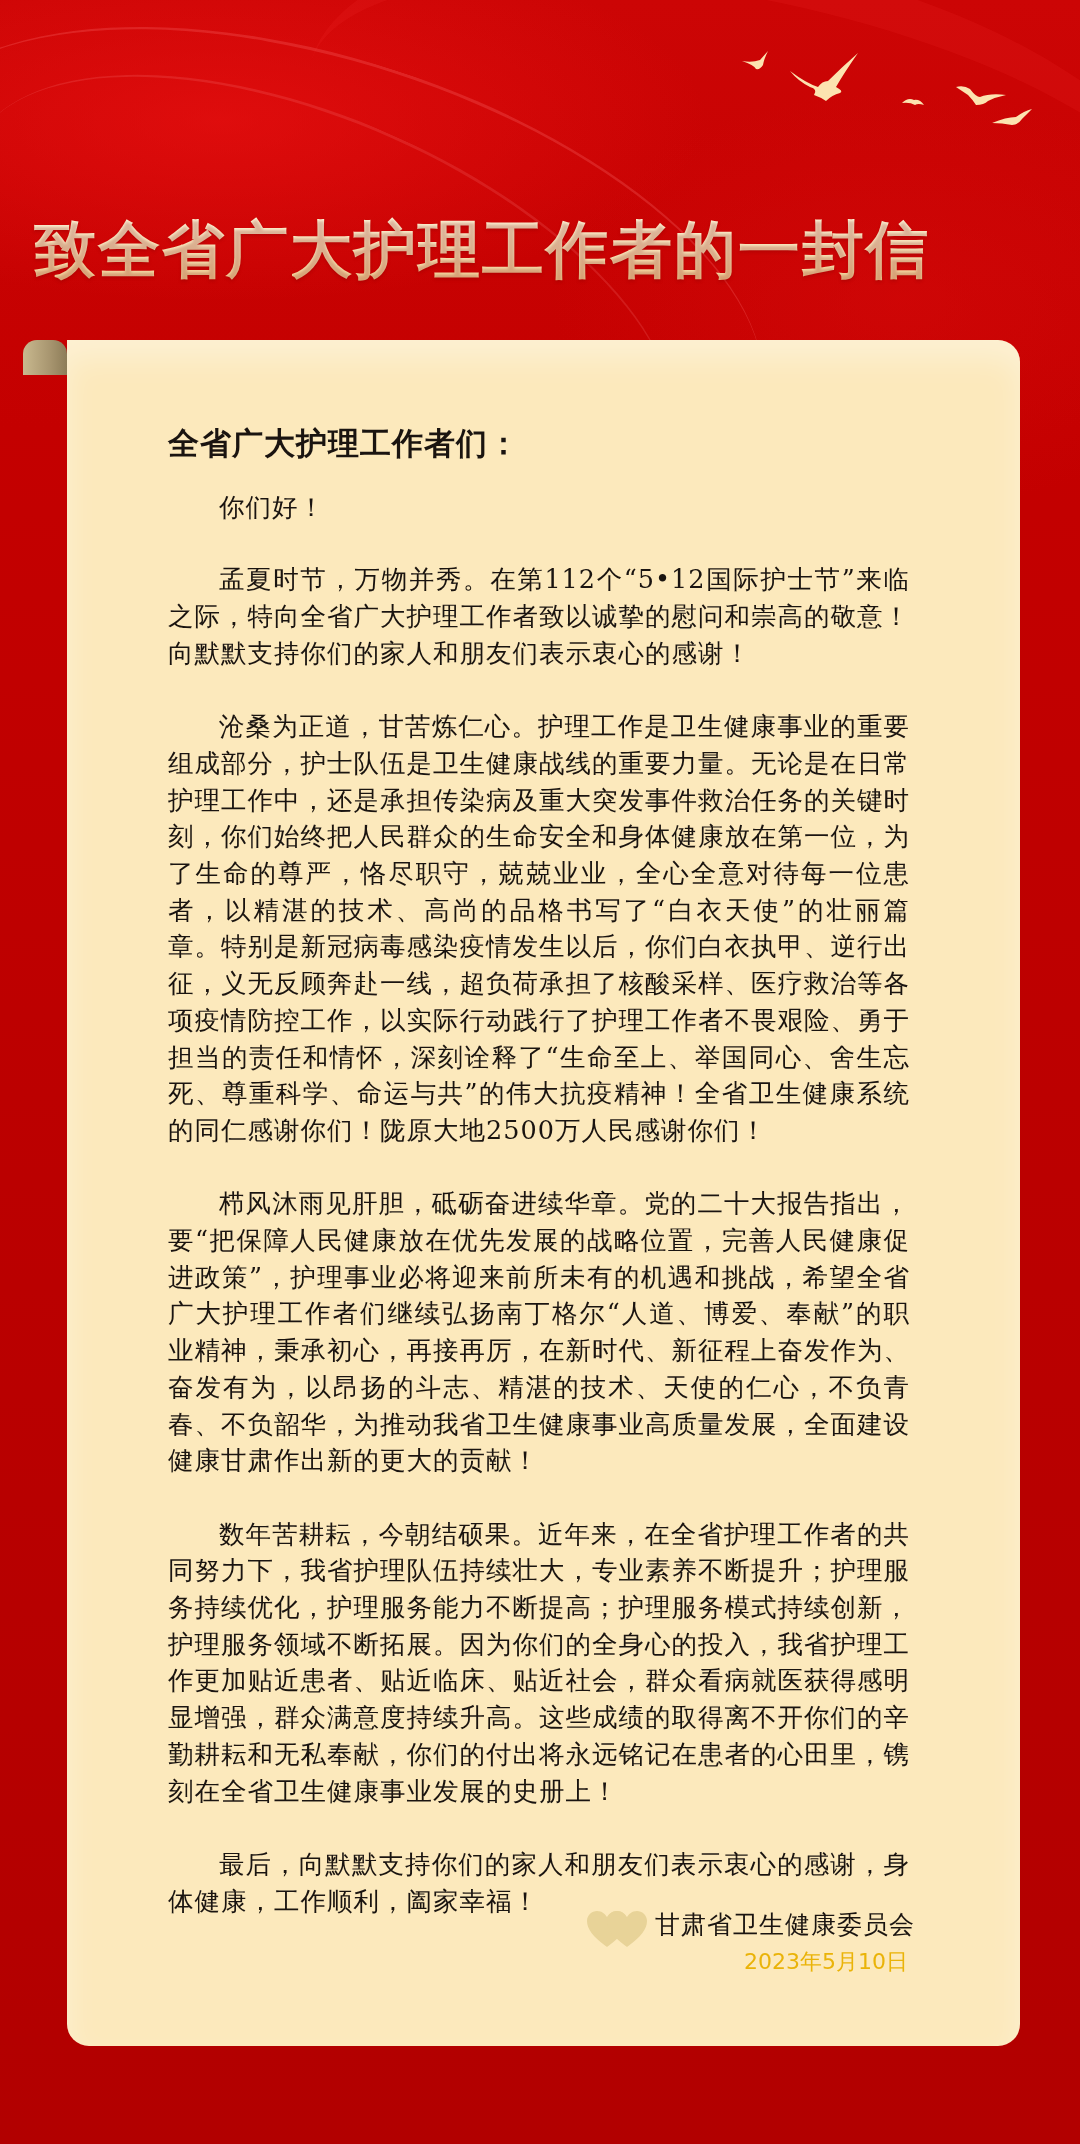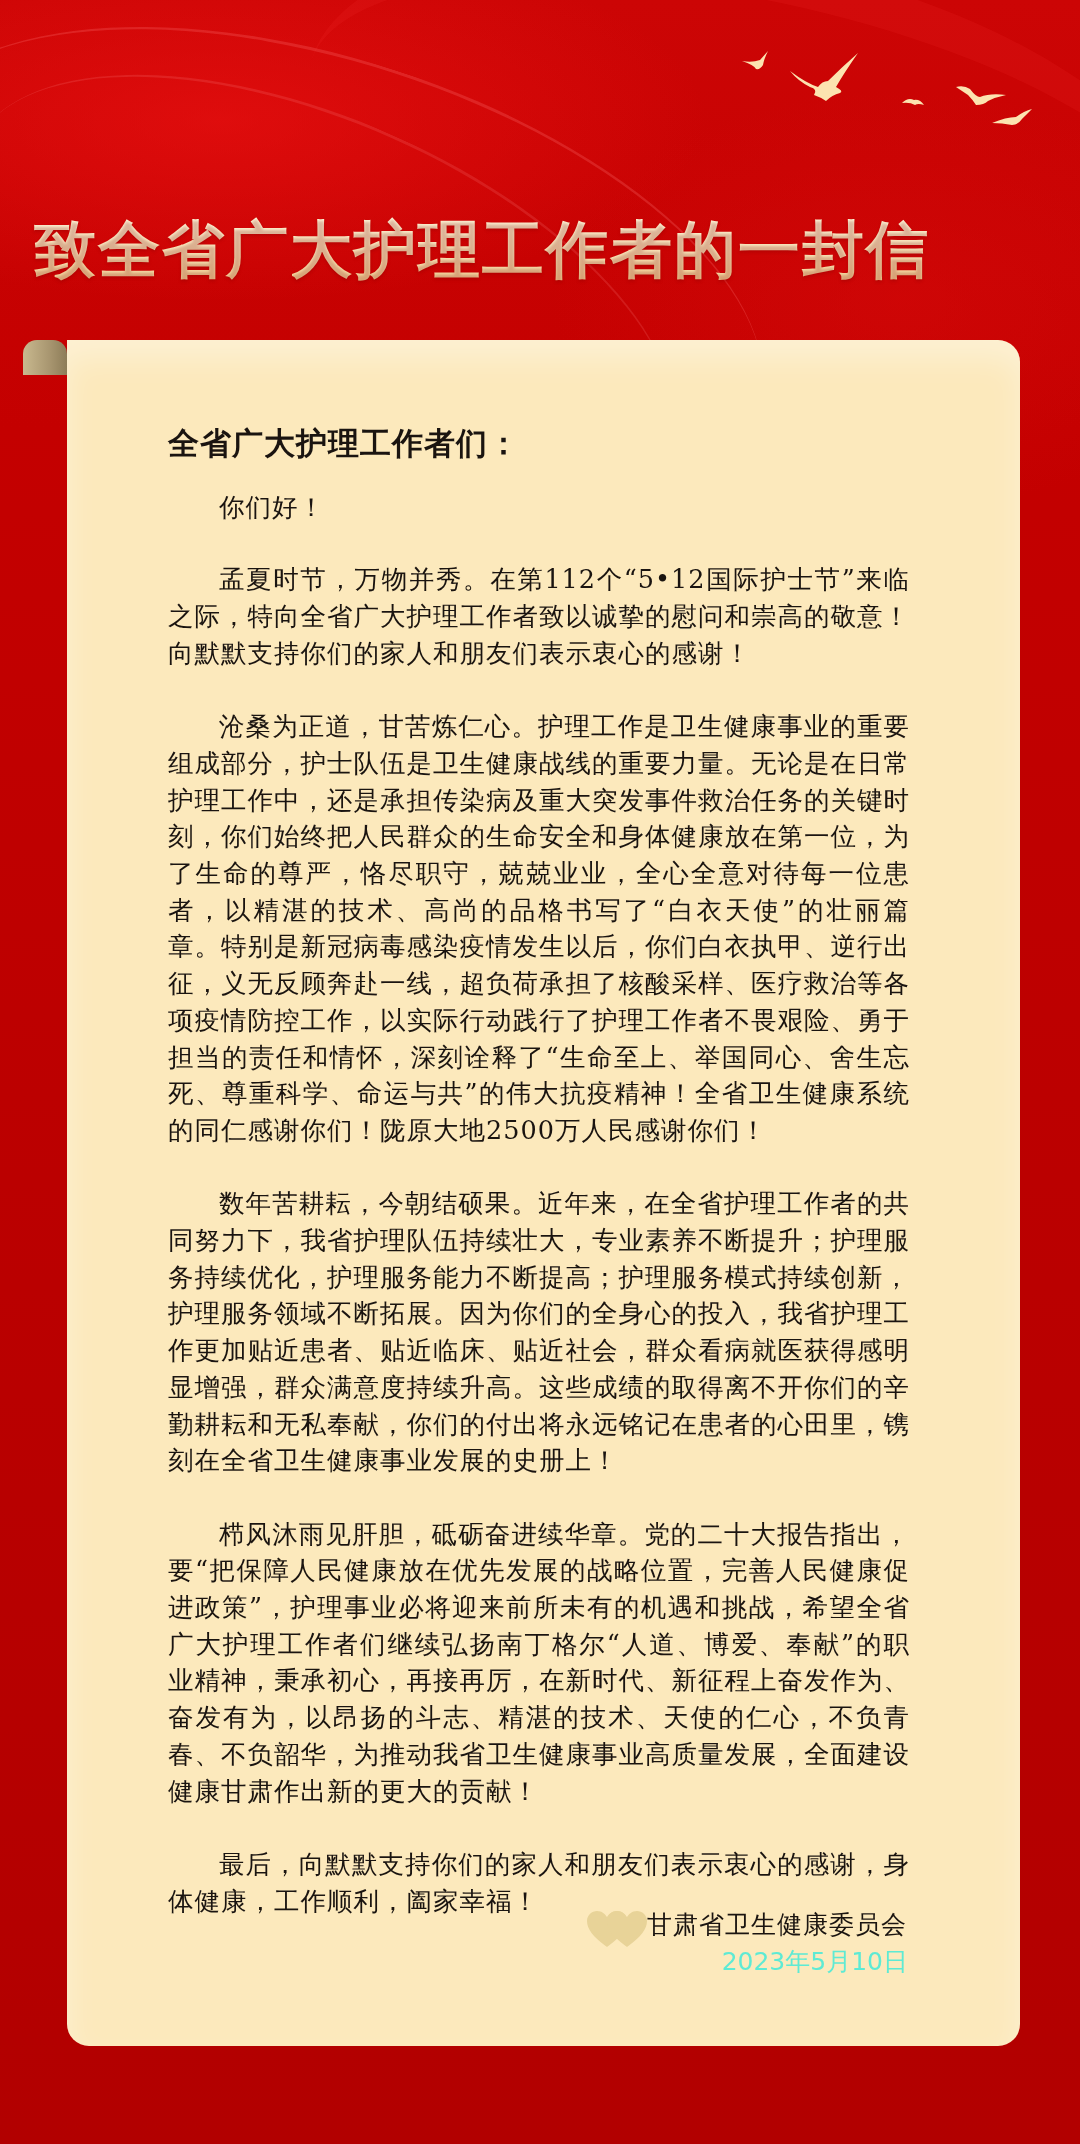--- a/index.html
+++ b/index.html
@@ -56,26 +56,26 @@
   }
   .salutation { font-weight: bold; margin: 0 0 27px 0; font-family: "DejaVu Sans", "Liberation Sans", sans-serif; font-size: 31px; }
   .para { margin: 0 0 36.7px 0; text-indent: 2em; text-align: justify; }
   .greeting { margin: 0 0 36px 0; text-indent: 2em; }
 
   .signature {
     position: absolute; left: 587px; top: 1907px; width: 330px; height: 80px;
   }
   .hearts { position: absolute; left: 0; top: 4px; width: 60px; height: 38px; }
   .org {
-    position: absolute; left: 60px; top: 0; font-size: 25px; line-height: 36px;
+    position: absolute; left: 68px; top: 0; font-size: 25px; line-height: 36px;
     letter-spacing: 1px; color: #1a1410; white-space: nowrap;
   }
   .date {
-    position: absolute; right: 9px; top: 37px; font-size: 25px; line-height: 36px;
-    color: #5eead4; white-space: nowrap; font-family: "DejaVu Sans", "Liberation Sans", sans-serif;
+    position: absolute; right: 9px; top: 37px; font-size: 22px; line-height: 36px;
+    color: #eab308; white-space: nowrap; font-family: "DejaVu Sans", "Liberation Sans", sans-serif;
   }
 </style>
 </head>
 <body>
 
 <div class="bg"></div>
 <div class="swoosh s3"></div>
 <div class="swoosh"></div>
 <div class="swoosh s2"></div>
 
@@ -92,22 +92,22 @@
 <h1 class="title">致全省广大护理工作者的一封信</h1>
 
 <div class="paper-curl"></div>
 <div class="paper"></div>
 
 <div class="letter">
   <p class="salutation">全省广大护理工作者们：</p>
   <p class="greeting">你们好！</p>
   <p class="para">孟夏时节，万物并秀。在第112个“5•12国际护士节”来临之际，特向全省广大护理工作者致以诚挚的慰问和崇高的敬意！向默默支持你们的家人和朋友们表示衷心的感谢！</p>
   <p class="para">沧桑为正道，甘苦炼仁心。护理工作是卫生健康事业的重要组成部分，护士队伍是卫生健康战线的重要力量。无论是在日常护理工作中，还是承担传染病及重大突发事件救治任务的关键时刻，你们始终把人民群众的生命安全和身体健康放在第一位，为了生命的尊严，恪尽职守，兢兢业业，全心全意对待每一位患者，以精湛的技术、高尚的品格书写了“白衣天使”的壮丽篇章。特别是新冠病毒感染疫情发生以后，你们白衣执甲、逆行出征，义无反顾奔赴一线，超负荷承担了核酸采样、医疗救治等各项疫情防控工作，以实际行动践行了护理工作者不畏艰险、勇于担当的责任和情怀，深刻诠释了“生命至上、举国同心、舍生忘死、尊重科学、命运与共”的伟大抗疫精神！全省卫生健康系统的同仁感谢你们！陇原大地2500万人民感谢你们！</p>
+  <p class="para">栉风沐雨见肝胆，砥砺奋进续华章。党的二十大报告指出，要“把保障人民健康放在优先发展的战略位置，完善人民健康促进政策”，护理事业必将迎来前所未有的机遇和挑战，希望全省广大护理工作者们继续弘扬南丁格尔“人道、博爱、奉献”的职业精神，秉承初心，再接再厉，在新时代、新征程上奋发作为、奋发有为，以昂扬的斗志、精湛的技术、天使的仁心，不负青春、不负韶华，为推动我省卫生健康事业高质量发展，全面建设健康甘肃作出新的更大的贡献！</p>
   <p class="para">数年苦耕耘，今朝结硕果。近年来，在全省护理工作者的共同努力下，我省护理队伍持续壮大，专业素养不断提升；护理服务持续优化，护理服务能力不断提高；护理服务模式持续创新，护理服务领域不断拓展。因为你们的全身心的投入，我省护理工作更加贴近患者、贴近临床、贴近社会，群众看病就医获得感明显增强，群众满意度持续升高。这些成绩的取得离不开你们的辛勤耕耘和无私奉献，你们的付出将永远铭记在患者的心田里，镌刻在全省卫生健康事业发展的史册上！</p>
-  <p class="para">栉风沐雨见肝胆，砥砺奋进续华章。党的二十大报告指出，要“把保障人民健康放在优先发展的战略位置，完善人民健康促进政策”，护理事业必将迎来前所未有的机遇和挑战，希望全省广大护理工作者们继续弘扬南丁格尔“人道、博爱、奉献”的职业精神，秉承初心，再接再厉，在新时代、新征程上奋发作为、奋发有为，以昂扬的斗志、精湛的技术、天使的仁心，不负青春、不负韶华，为推动我省卫生健康事业高质量发展，全面建设健康甘肃作出新的更大的贡献！</p>
   <p class="para">最后，向默默支持你们的家人和朋友们表示衷心的感谢，身体健康，工作顺利，阖家幸福！</p>
 </div>
 
 <div class="signature">
   <svg class="hearts" viewBox="0 0 60 38" xmlns="http://www.w3.org/2000/svg">
     <g fill="#e8d398">
       <path d="M20 36 C6 26 0 18 0 10 C0 4 5 0 10 0 C15 0 18 3 20 6 C22 3 25 0 30 0 C35 0 40 4 40 10 C40 18 34 26 20 36 Z"></path>
       <path d="M40 36 C26 26 20 18 20 10 C20 4 25 0 30 0 C35 0 38 3 40 6 C42 3 45 0 50 0 C55 0 60 4 60 10 C60 18 54 26 40 36 Z"></path>
     </g>
   </svg>

